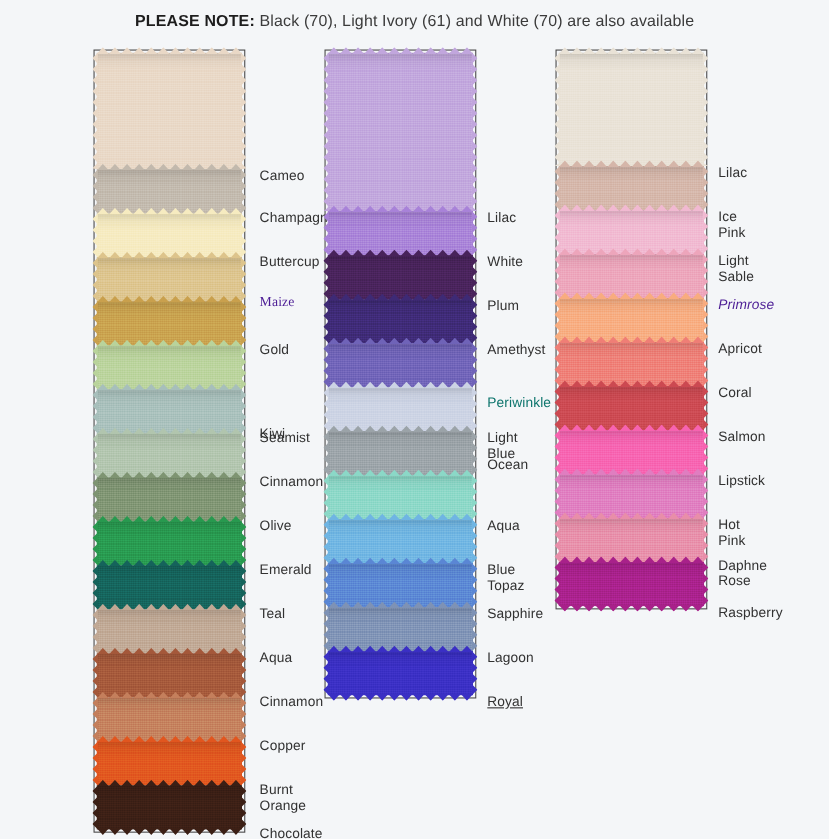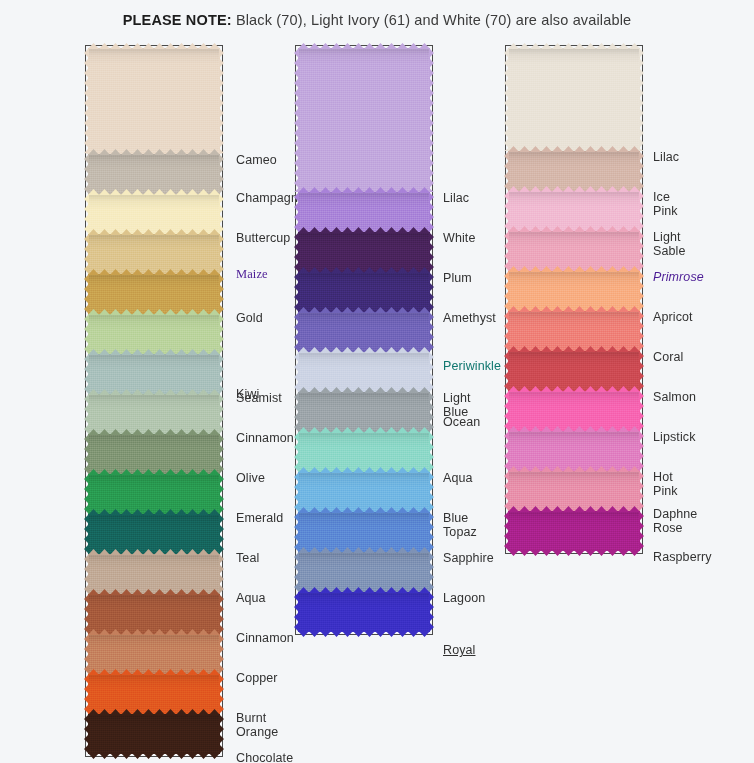--- a/index.html
+++ b/index.html
@@ -1193,21 +1193,21 @@
     <div class="swatch-label" style="top: 184px; color: rgb(50, 50, 50);">White</div>
     <div class="swatch-label" style="top: 224px; color: rgb(50, 50, 50);">Plum</div>
     <div class="swatch-label" style="top: 264px; color: rgb(50, 50, 50);">Amethyst</div>
     <div class="swatch-label" style="top: 312px; color: #0f766e;">Periwinkle</div>
     <div class="swatch-label" style="top: 344px; color: rgb(50, 50, 50);">Light Blue</div>
     <div class="swatch-label" style="top: 368px; color: rgb(50, 50, 50);">Ocean</div>
     <div class="swatch-label" style="top: 424px; color: rgb(50, 50, 50);">Aqua</div>
     <div class="swatch-label" style="top: 464px; color: rgb(50, 50, 50);">Blue Topaz</div>
     <div class="swatch-label" style="top: 504px; color: rgb(50, 50, 50);">Sapphire</div>
     <div class="swatch-label" style="top: 544px; color: rgb(50, 50, 50);">Lagoon</div>
-    <div class="swatch-label" style="top: 596px; color: rgb(50, 50, 50); text-decoration: underline;">Royal</div>
+    <div class="swatch-label" style="top: 584px; color: rgb(50, 50, 50); text-decoration: underline;">Royal</div>
   </div>
 <div class="label-list" id="labels-pink">
     <div class="swatch-label" style="top: 103px; color: rgb(50, 50, 50);">Lilac</div>
     <div class="swatch-label" style="top: 143px; color: rgb(50, 50, 50);">Ice Pink</div>
     <div class="swatch-label" style="top: 183px; color: rgb(50, 50, 50);">Light Sable</div>
     <div class="swatch-label" style="top: 223px; color: #4c1d95; font-style: italic;">Primrose</div>
     <div class="swatch-label" style="top: 263px; color: rgb(50, 50, 50);">Apricot</div>
     <div class="swatch-label" style="top: 303px; color: rgb(50, 50, 50);">Coral</div>
     <div class="swatch-label" style="top: 343px; color: rgb(50, 50, 50);">Salmon</div>
     <div class="swatch-label" style="top: 383px; color: rgb(50, 50, 50);">Lipstick</div>

